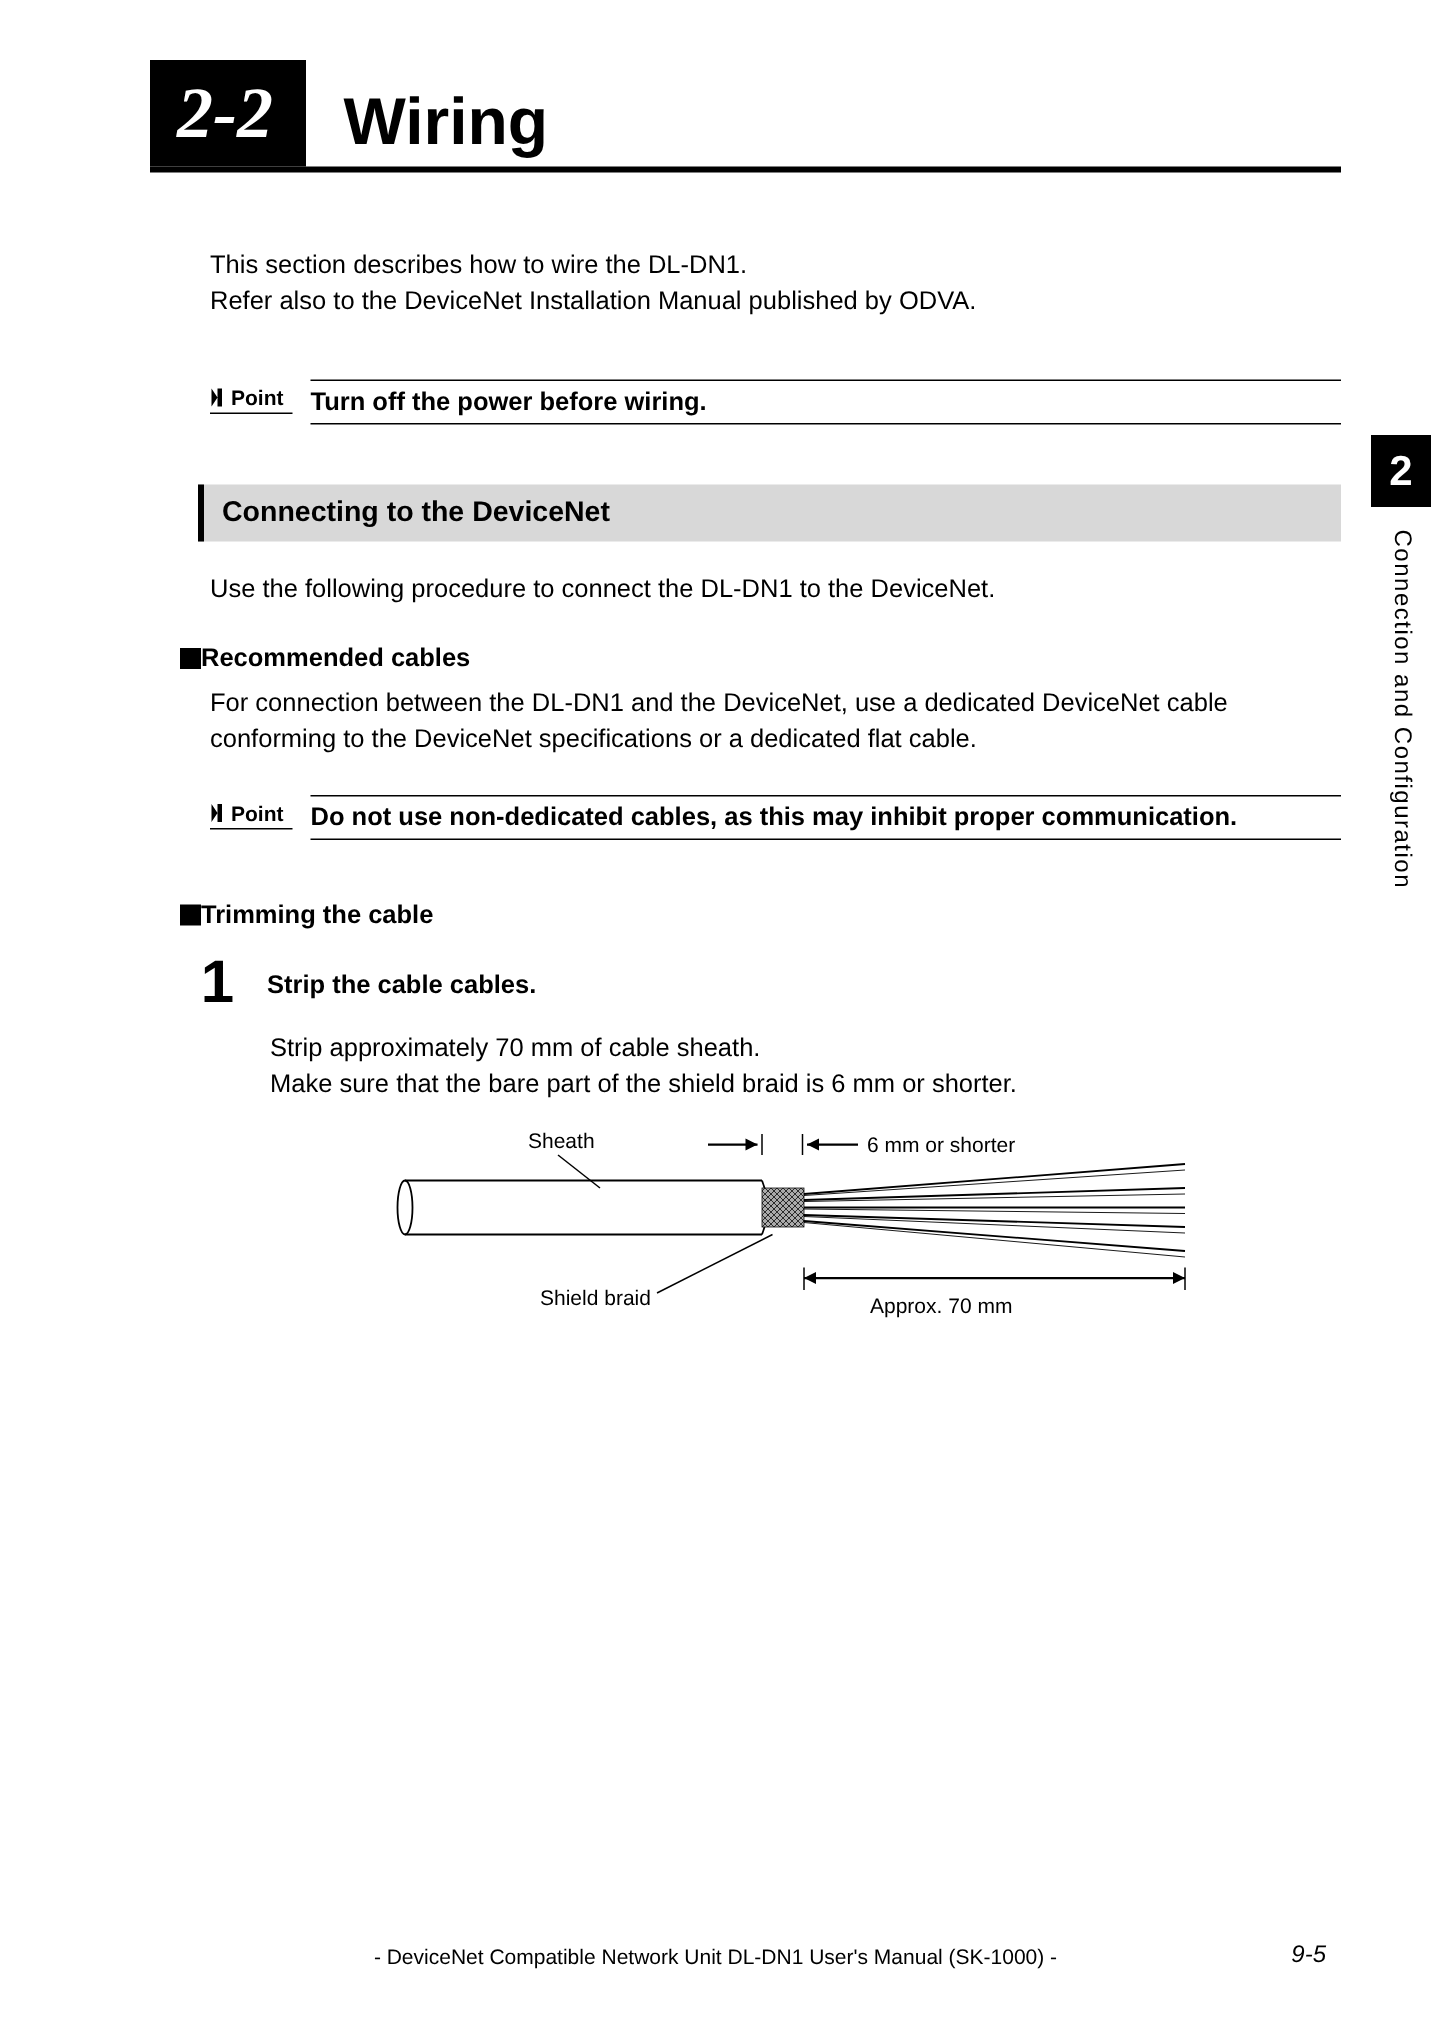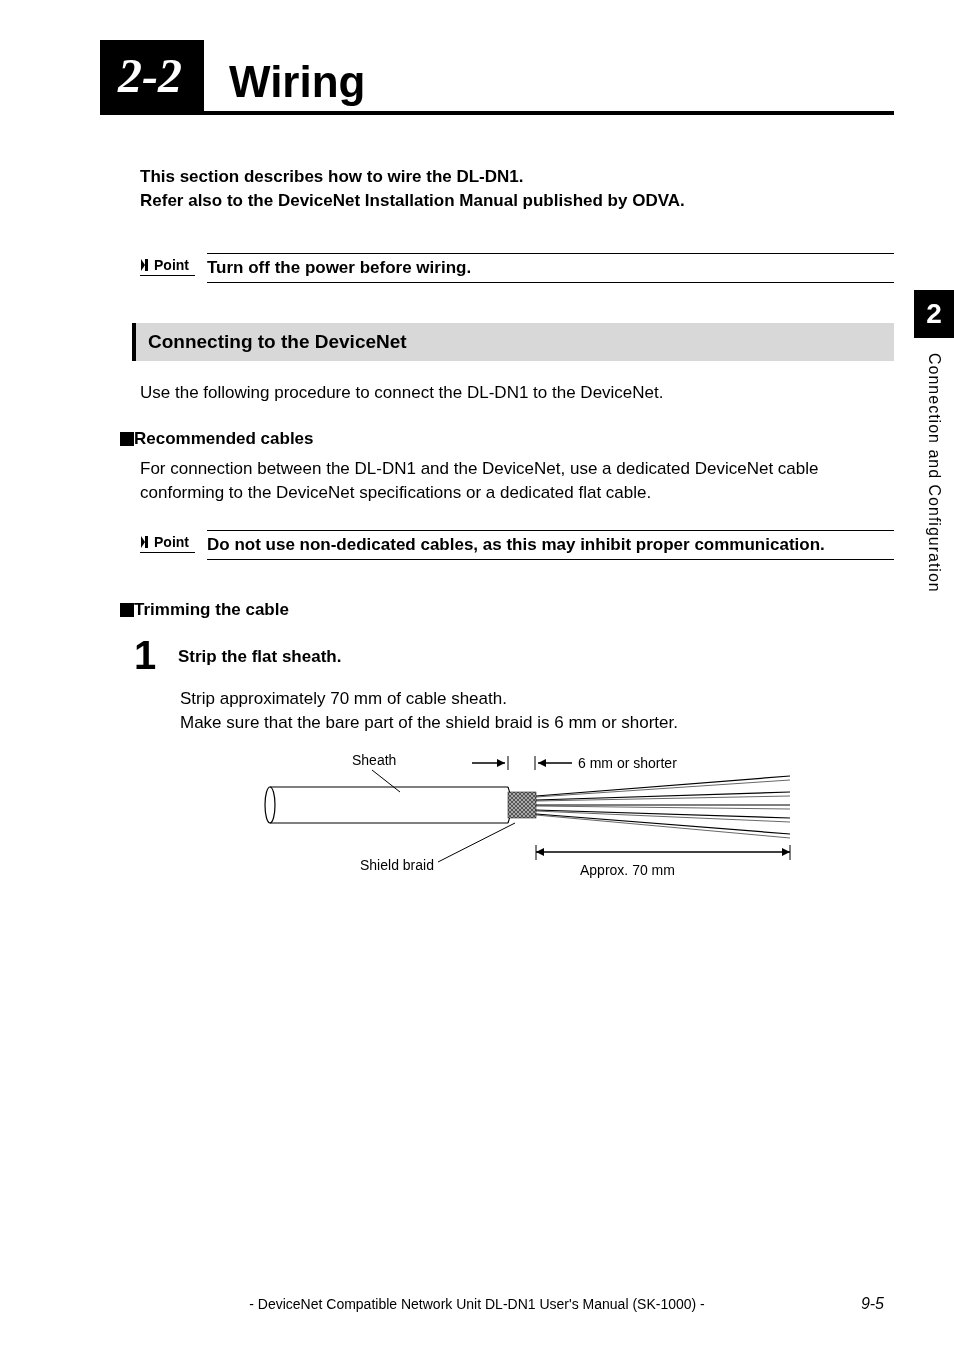--- a/index.html
+++ b/index.html
@@ -38,21 +38,20 @@
     .section-title {
       font-size: 44px;
       font-weight: bold;
       padding-left: 25px;
       padding-bottom: 4px;
     }
     .intro-text {
       font-size: 17px;
       line-height: 1.4;
       margin: 0 0 40px 40px;
-      font-weight: bold;
     }
     .point-block {
       display: flex;
       margin: 0 0 40px 40px;
       align-items: flex-start;
     }
     .point-label {
       font-size: 14px;
       font-weight: bold;
       border-bottom: 1px solid #000;
@@ -219,21 +218,21 @@
     <div class="point-text">Do not use non-dedicated cables, as this may inhibit proper communication.</div>
   </div>
 
   <div class="sub-heading">
     <span class="block-icon"></span>
     <span class="sub-heading-text">Trimming the cable</span>
   </div>
 
   <div class="step-block">
     <div class="step-number">1</div>
-    <div class="step-title">Strip the flat sheath.</div>
+    <div class="step-title">Strip the cable cables.</div>
   </div>
 
   <div class="step-text">
     <span>Strip approximately 70 mm of cable sheath.</span><br>
     <span>Make sure that the bare part of the shield braid is 6 mm or shorter.</span>
   </div>
 
   <div class="diagram-container">
     <svg width="540" height="130" viewBox="0 0 540 130">
 

